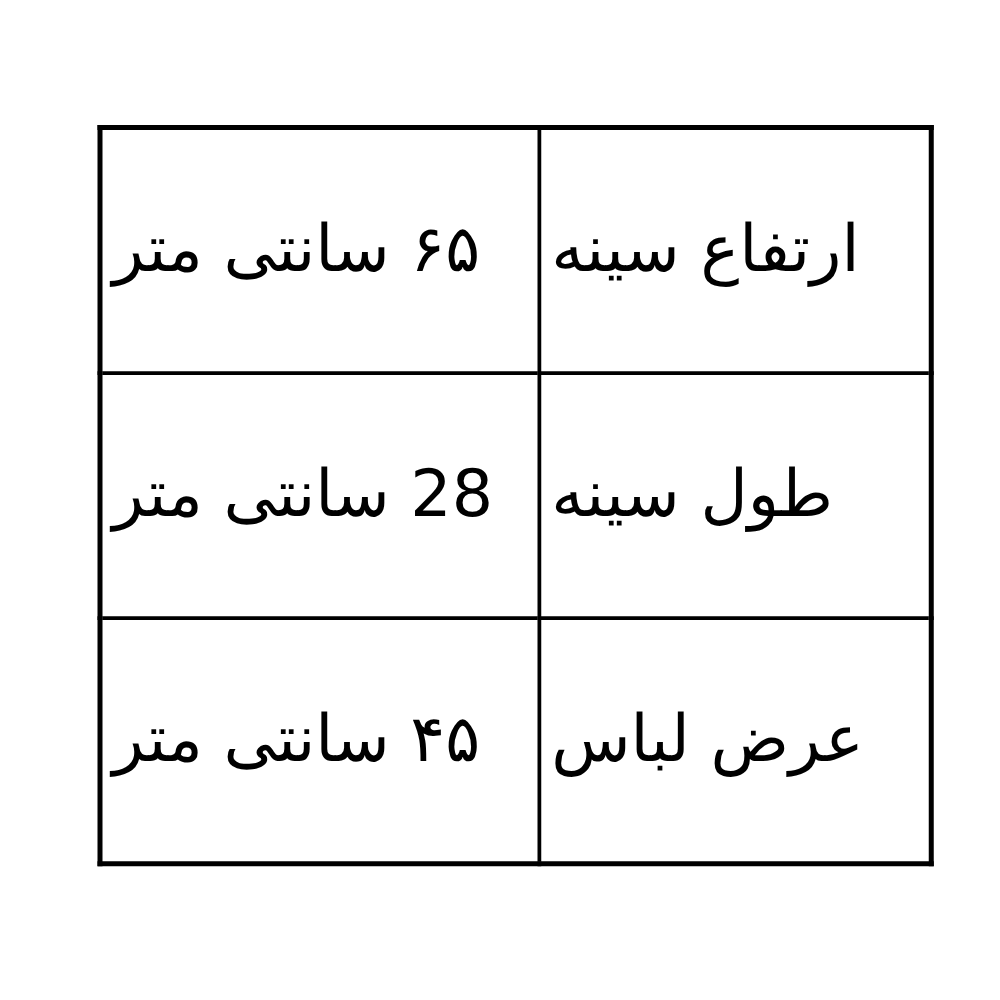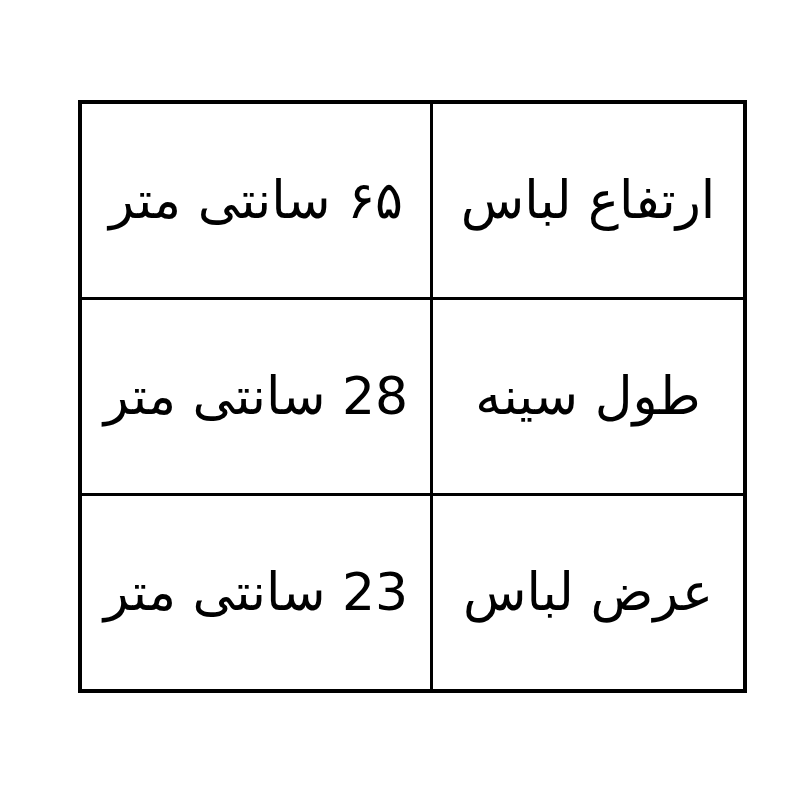--- a/index.html
+++ b/index.html
@@ -28,21 +28,21 @@
     table-layout: fixed;
     direction: rtl;
   }
   table.size-table, table.size-table td {
     border: 3px solid #000000;
   }
   table.size-table {
     border-width: 4px;
   }
   td {
-    text-align: center;
+    text-align: left;
     vertical-align: middle;
     color: #000000;
     font-size: 52px;
     line-height: 1.25;
     padding: 0 8px;
     white-space: nowrap;
     overflow: hidden;
   }
   td.label-cell {
     width: 294px;
@@ -51,26 +51,26 @@
     width: 332px;
   }
 </style>
 </head>
 <body>
 
 <div class="table-wrap">
   <table class="size-table" dir="rtl">
     <tbody>
       <tr>
-        <td class="label-cell">ارتفاع لباس</td>
+        <td class="label-cell">ارتفاع سینه</td>
         <td class="value-cell">۶۵ سانتی متر</td>
       </tr>
       <tr>
         <td class="label-cell">طول سینه</td>
         <td class="value-cell">28 سانتی متر</td>
       </tr>
       <tr>
         <td class="label-cell">عرض لباس</td>
-        <td class="value-cell">23 سانتی متر</td>
+        <td class="value-cell">۴۵ سانتی متر</td>
       </tr>
     </tbody>
   </table>
 </div>
 
 </body></html>

